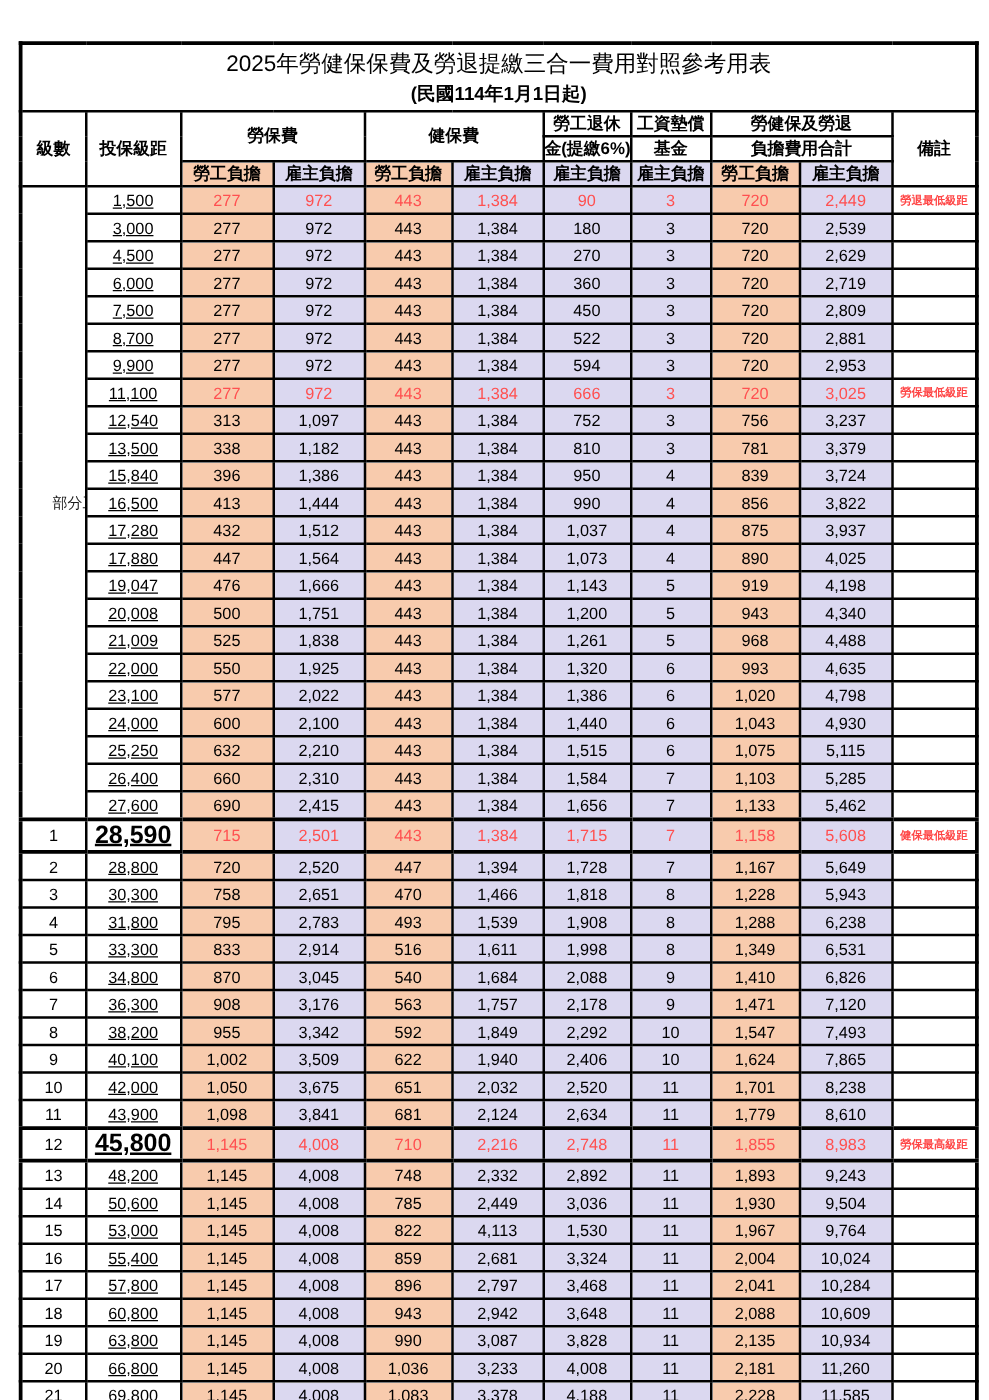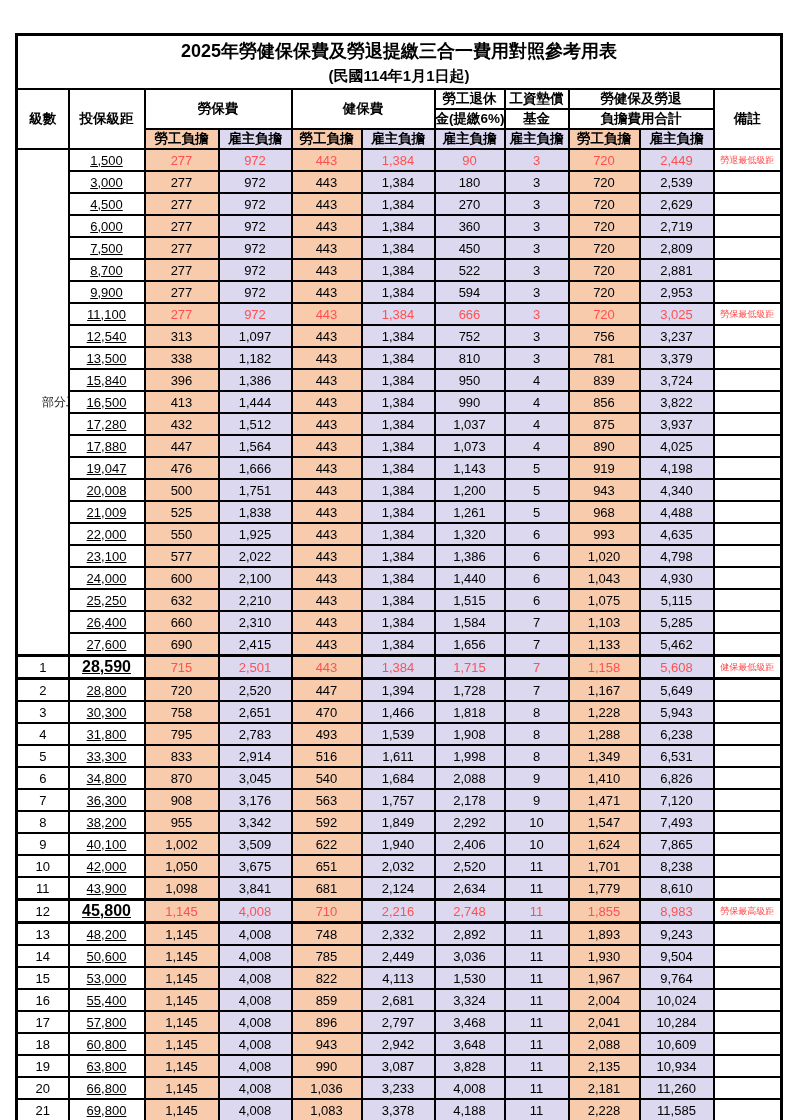--- a/index.html
+++ b/index.html
@@ -9,36 +9,36 @@
   }
   table.main {
     position:absolute; left:15px; top:33px; width:761px;
     border-collapse:collapse; table-layout:fixed;
     border:3px solid #000;
   }
   td { border:2px solid #000; padding:0; text-align:center; vertical-align:middle;
        white-space:nowrap; overflow:hidden; }
   
   td.title-cell { height:52px; border-bottom:2px solid #000; }
-  .t1 { font-size:18px; font-weight:bold; line-height:27px; }
+  .t1 { font-size:18px; font-weight:normal; line-height:27px; }
   .t2 { font-size:15px; font-weight:bold; line-height:22px; }
   
   tr.hr td { height:18px; font-size:13.5px; font-weight:bold; line-height:18px; }
   tr.hr3 td { border-bottom:2px solid #000; }
   
   tbody td { height:20px; font-size:13px; }
   td.c-or { background:#F8CBAD; }
   td.c-lv { background:#DBD8F0; }
   td.level-cell { background:#fff; }
   td.part-time { font-size:12px; color:#1a1a1a;padding-left:24px; }
   td.bracket { background:#fff;text-decoration:underline; }
-  td.remark-cell { font-size:9px; font-weight:normal; color:#FF4646; background:#fff; }
+  td.remark-cell { font-size:9px; font-weight:bold; color:#FF4646; background:#fff; }
   tr.red-row td.val { color:#FF5050; }
   tr.boxed td { border-top-width:3px; border-bottom-width:3px; }
-  tr.boxed td.bracket { font-size:16px; font-weight:bold; }
+  tr.boxed td.bracket { font-size:20px; font-weight:bold; }
 </style>
 </head>
 <body>
 
 <table class="main">
   <colgroup>
     <col style="width:52px">
       <col style="width:76px">
     <col style="width:74px">
       <col style="width:73px">

